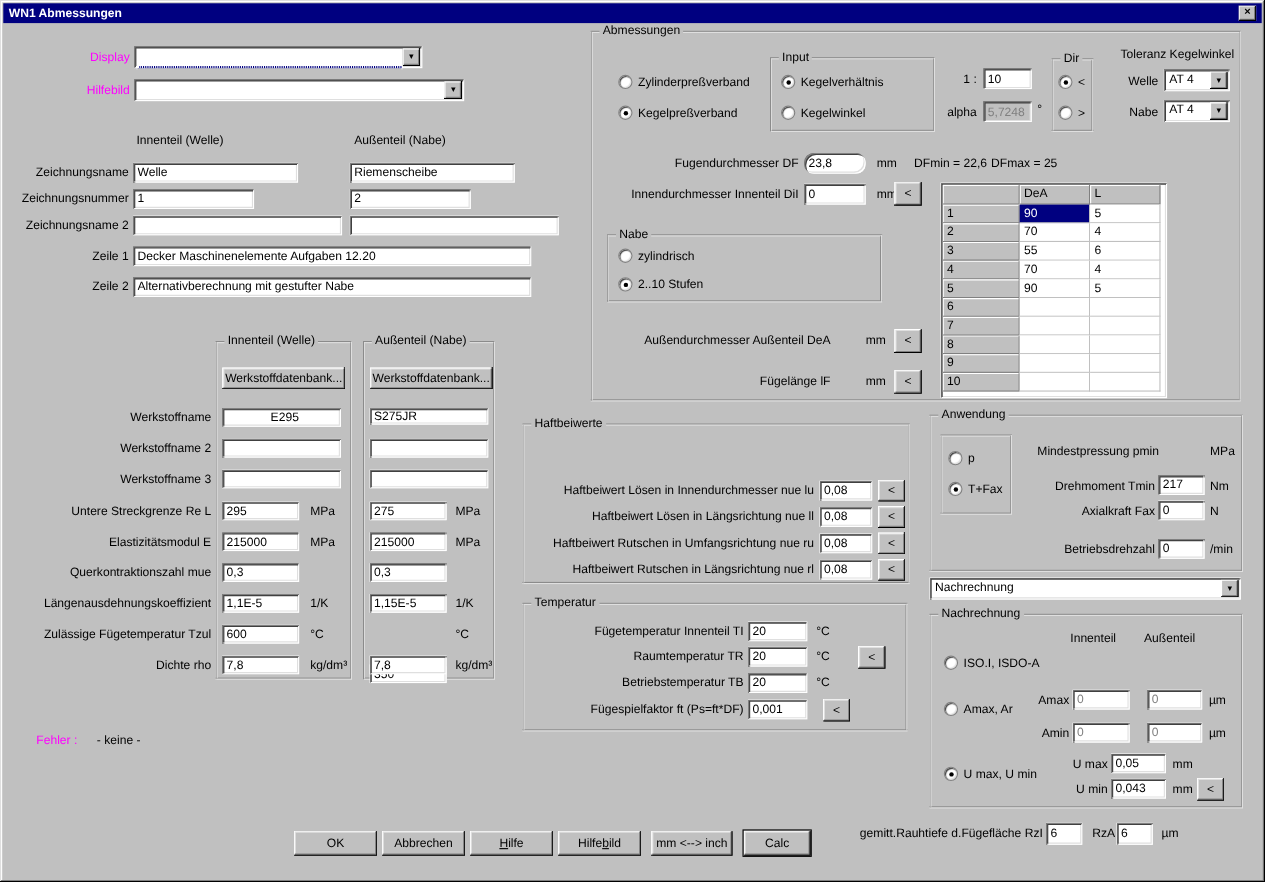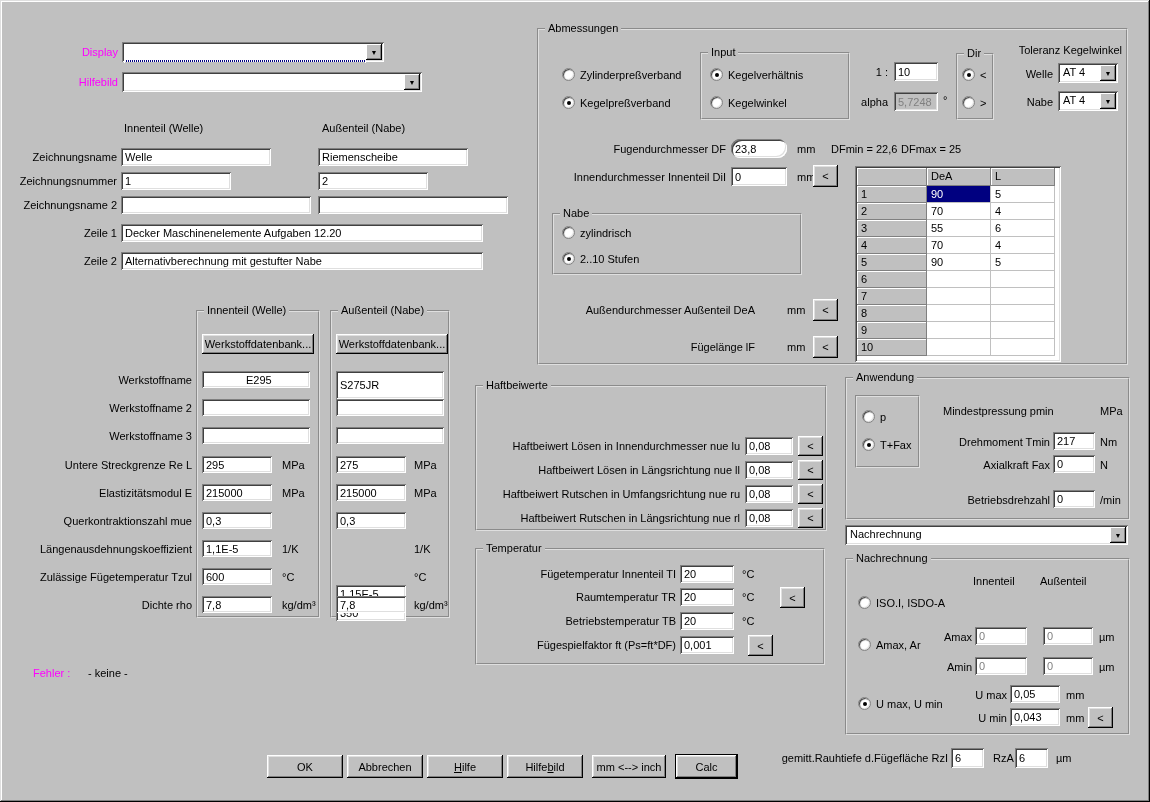--- a/index.html
+++ b/index.html
@@ -44,20 +44,24 @@
   .hc{background:#c0c0c0;box-shadow:inset -1px -1px 0 #808080,inset 1px 1px 0 #fff;padding:2px 4px;box-sizing:border-box;overflow:hidden;}
   .bc{background:#fff;border-right:1px solid #c0c0c0;border-bottom:1px solid #c0c0c0;padding:2px 4px;box-sizing:border-box;overflow:hidden;}
   .bc.sel{background:#000080;color:#fff;}
   .u{text-decoration:underline;}
 </style>
 </head>
 <body>
 
 <div id="win">
 
+  <div class="titlebar">
+    <span>WN1 Abmessungen</span>
+    <span class="closebtn">×</span>
+  </div>
 
   <div class="rlbl magenta" style="left:18px;top:46px;width:100px">Display</div>
   <div class="combo" style="left:122px;top:42px;width:262px;height:20px">
     <span class="val sel">Quick 2</span>
     <span class="arrow">▼</span>
   </div>
   <div class="rlbl magenta" style="left:18px;top:76px;width:100px">Hilfebild</div>
   <div class="combo" style="left:122px;top:72px;width:300px;height:20px">
     <span class="val"></span>
     <span class="arrow">▼</span>
@@ -87,21 +91,21 @@
     <span class="gtitle">Innenteil (Welle)</span>
   </div>
   <div class="group" style="left:330px;top:310px;width:120px;height:308px">
     <span class="gtitle">Außenteil (Nabe)</span>
   </div>
   <button class="btn" style="left:202px;top:334px;width:112px;height:20px;overflow:hidden">Werkstoffdatenbank...</button>
   <button class="btn" style="left:336px;top:334px;width:112px;height:20px;overflow:hidden">Werkstoffdatenbank...</button>
 
   <div class="rlbl" style="left:18px;top:374px;width:174px">Werkstoffname</div>
   <input class="edit" style="left: 202px; top: 371px; width: 108px; height: 17px; padding-left: 44px;" value="E295">
-  <input class="edit" style="left: 336px; top: 371px; width: 108px; height: 28px;" value="S275JR">
+  <input class="edit" style="left: 336px; top: 371px; width: 108px; height: 15px;" value="S275JR">
 
   <div class="rlbl" style="left:18px;top:402px;width:174px">Werkstoffname 2</div>
   <input class="edit" style="left: 202px; top: 399px; width: 108px; height: 17px;" value="">
   <input class="edit" style="left: 336px; top: 399px; width: 108px; height: 17px;" value="">
 
   <div class="rlbl" style="left:18px;top:430px;width:174px">Werkstoffname 3</div>
   <input class="edit" style="left: 202px; top: 427px; width: 108px; height: 17px;" value="">
   <input class="edit" style="left: 336px; top: 427px; width: 108px; height: 17px;" value="">
 
   <div class="rlbl" style="left:18px;top:459px;width:174px">Untere Streckgrenze Re L</div>
@@ -116,21 +120,21 @@
   <input class="edit" style="left: 336px; top: 484px; width: 70px; height: 17px;" value="215000">
   <div class="lbl" style="left:414px;top:487px">MPa</div>
 
   <div class="rlbl" style="left:18px;top:515px;width:174px">Querkontraktionszahl mue</div>
   <input class="edit" style="left: 202px; top: 512px; width: 70px; height: 17px;" value="0,3">
   <input class="edit" style="left: 336px; top: 512px; width: 70px; height: 17px;" value="0,3">
 
   <div class="rlbl" style="left:18px;top:543px;width:174px">Längenausdehnungskoeffizient</div>
   <input class="edit" style="left: 202px; top: 540px; width: 70px; height: 17px;" value="1,1E-5">
   <div class="lbl" style="left:282px;top:543px">1/K</div>
-  <input class="edit" style="left: 336px; top: 540px; width: 70px; height: 17px; margin-top: 45px;" value="1,15E-5">
+  <input class="edit" style="left: 336px; top: 540px; width: 70px; height: 17px;" value="1,15E-5">
   <div class="lbl" style="left:414px;top:543px">1/K</div>
 
   <div class="rlbl" style="left:18px;top:571px;width:174px">Zulässige Fügetemperatur Tzul</div>
   <input class="edit" style="left: 202px; top: 568px; width: 70px; height: 17px;" value="600">
   <div class="lbl" style="left:282px;top:571px">°C</div>
   <input class="edit" style="left: 336px; top: 568px; width: 70px; height: 17px; margin-top: 36px;" value="350">
   <div class="lbl" style="left:414px;top:571px">°C</div>
 
   <div class="rlbl" style="left:18px;top:599px;width:174px">Dichte rho</div>
   <input class="edit" style="left: 202px; top: 596px; width: 70px; height: 17px;" value="7,8">

